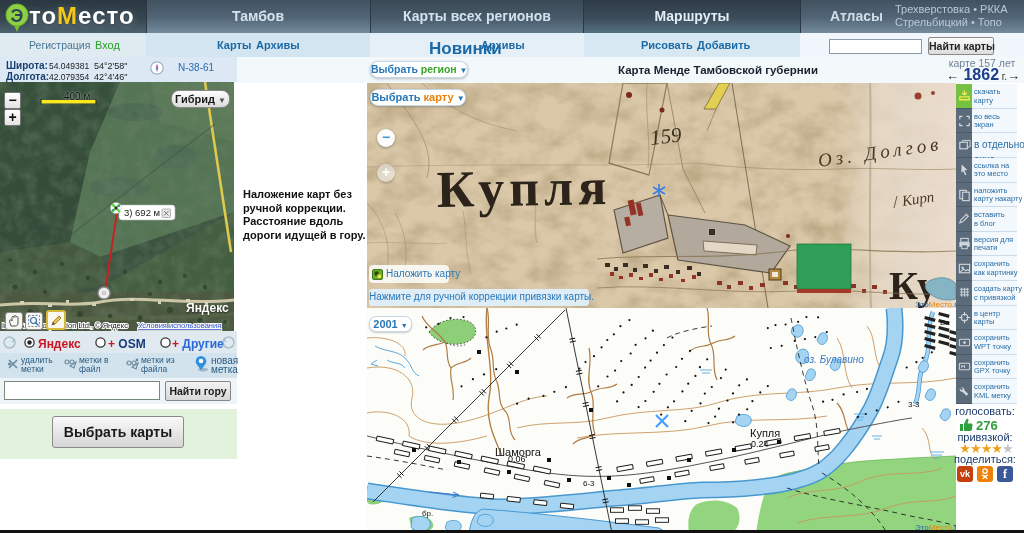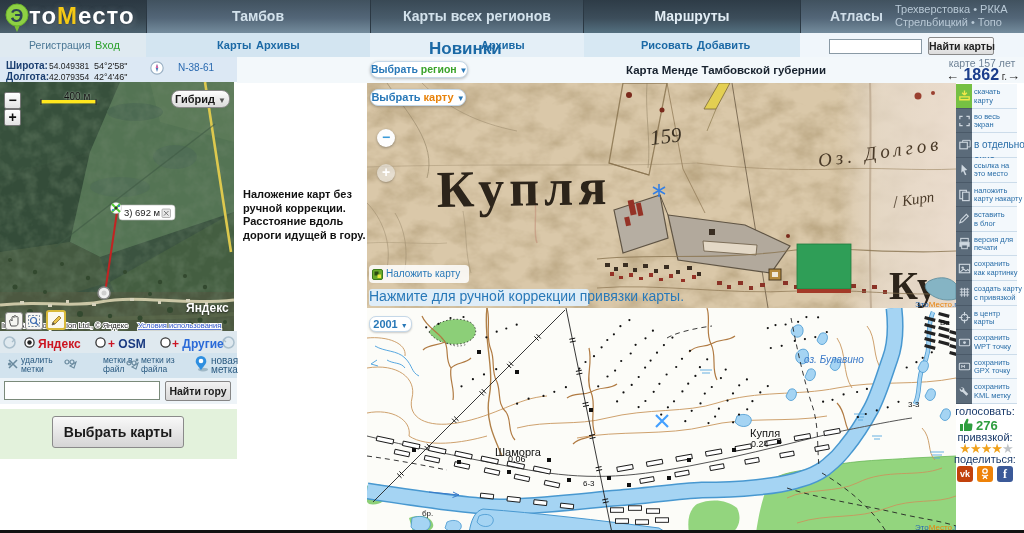--- a/index.html
+++ b/index.html
@@ -40,21 +40,21 @@
 <div class="abs" style="left:217px;top:39px;font-size:11px;font-weight:bold;color:#1b69a5;">Карты</div>
 <div class="abs" style="left:256px;top:39px;font-size:11px;font-weight:bold;color:#1b69a5;">Архивы</div>
 <div class="abs" style="left:429px;top:39px;font-size:17px;font-weight:bold;color:#1b69a5;">Новинки</div>
 <div class="abs" style="left:481px;top:39px;font-size:11px;font-weight:bold;color:#1b69a5;">Архивы</div>
 <div class="abs" style="left:641px;top:39px;font-size:11px;font-weight:bold;color:#1b69a5;">Рисовать</div>
 <div class="abs" style="left:697px;top:39px;font-size:11px;font-weight:bold;color:#1b69a5;">Добавить</div>
 <div class="abs" style="left:829px;top:39px;width:93px;height:15px;background:#fff;border:1px solid #8a9aa5;"></div>
 <div class="abs" style="left:928px;top:37px;width:66px;height:18px;background:linear-gradient(180deg,#fbfbfb,#dcdcdc);border:1px solid #8a8a8a;border-radius:2px;font-size:10.5px;font-weight:bold;color:#222;text-align:center;line-height:16px;white-space:nowrap;">Найти карты</div>
 
 <div class="abs" style="left:237px;top:57px;width:787px;height:26px;background:#f3f8fb;"></div>
-<div class="abs" style="left:618px;top:64px;font-size:11.5px;font-weight:bold;color:#18222e;margin-left:8px;">Карта Менде Тамбовской губернии</div>
+<div class="abs" style="left:618px;top:64px;font-size:11.5px;font-weight:bold;color:#18222e;">Карта Менде Тамбовской губернии</div>
 <div class="abs" style="left:948px;top:57px;width:68px;text-align:center;font-size:10.5px;color:#6e8296;white-space:nowrap;">карте 157 лет</div>
 <div class="abs" style="left:946px;top:66px;width:70px;font-size:15px;color:#222;white-space:nowrap;text-align:right;"><span style="font-size:13px;font-weight:bold;">←</span><span style="font-weight:bold;color:#1c3e8c;font-size:16px;"> 1862</span><span style="font-size:10px;color:#333;"> г.</span><span style="font-size:13px;font-weight:bold;">→</span></div>
 <div class="abs" style="left:370px;top:61px;width:98px;height:17px;background:#fff;border:1px solid #c5d8e8;border-radius:8px;box-shadow:0 1px 3px rgba(0,0,0,.25);font-size:10.5px;font-weight:bold;text-align:center;line-height:15px;color:#2878b8;white-space:nowrap;">Выбрать <span style="color:#3aa32a;">регион</span> <span style="font-size:8px;">▼</span></div>
 
 <div class="abs" style="left:0;top:57px;width:237px;height:25px;background:#dce8f4;"></div>
 <div class="abs" style="left:6px;top:60px;font-size:10px;font-weight:bold;color:#1a3e70;line-height:11px;">Широта:<br>Долгота:</div>
 <div class="abs" style="left:49px;top:61px;font-size:8.5px;color:#222;line-height:11px;">54.049381<br>42.079354</div>
 <div class="abs" style="left:94px;top:61px;font-size:9px;color:#222;line-height:11px;">54°2'58"<br>42°4'46"</div>
 <svg class="abs" style="left:150px;top:61px;" width="14" height="14" viewBox="0 0 17 17">
 <circle cx="8.5" cy="8.5" r="7.5" fill="#fff" stroke="#9ab0c4" stroke-width="1.4"></circle>
@@ -192,21 +192,21 @@
 <svg class="abs" style="left:7px;top:358px;" width="12" height="12" viewBox="0 0 12 12">
     <path d="M2 2 L10 10 M10 2 L2 10" stroke="#6a8a9e" stroke-width="1.6"></path>
     <circle cx="2.5" cy="6" r="1.6" fill="#6a8a9e"></circle>
   </svg>
 <div class="abs" style="left:21px;top:356px;font-size:8.5px;line-height:9px;color:#2a5a80;">удалить<br>метки</div>
 <svg class="abs" style="left:64px;top:358px;" width="14" height="12" viewBox="0 0 14 12">
     <circle cx="3" cy="4" r="2" fill="none" stroke="#6a8a9e" stroke-width="1.2"></circle>
     <circle cx="8" cy="4" r="2" fill="none" stroke="#6a8a9e" stroke-width="1.2"></circle>
     <path d="M6 8 L12 4 L10 10 Z" fill="none" stroke="#6a8a9e" stroke-width="1.1"></path>
   </svg>
-<div class="abs" style="left:79px;top:356px;font-size:8.5px;line-height:9px;color:#2a5a80;margin-left:24px;">метки в<br>файл</div>
+<div class="abs" style="left:79px;top:356px;font-size:8.5px;line-height:9px;color:#2a5a80;">метки в<br>файл</div>
 <svg class="abs" style="left:126px;top:358px;" width="14" height="12" viewBox="0 0 14 12">
     <circle cx="3" cy="5" r="2" fill="none" stroke="#6a8a9e" stroke-width="1.2"></circle>
     <circle cx="8" cy="5" r="2" fill="none" stroke="#6a8a9e" stroke-width="1.2"></circle>
     <path d="M6 9 L12 5 L10 11 Z" fill="none" stroke="#6a8a9e" stroke-width="1.1"></path>
     <circle cx="11" cy="2" r="1.4" fill="#6a8a9e"></circle>
   </svg>
 <div class="abs" style="left:141px;top:356px;font-size:8.5px;line-height:9px;color:#2a5a80;">метки из<br>файла</div>
 <svg class="abs" style="left:194px;top:355px;" width="16" height="17" viewBox="0 0 16 17">
     <ellipse cx="9" cy="14.6" rx="5" ry="1.8" fill="#8aa5b5" opacity="0.7"></ellipse>
     <path d="M7 1 a5.3 5.3 0 0 1 5.3 5.3 c0 3.4-3.4 5.2-5.3 9 c-1.9-3.8-5.3-5.6-5.3-9 A5.3 5.3 0 0 1 7 1 Z" fill="#2f8fe0"></path>
@@ -342,27 +342,27 @@
       <path d="M286 104 L298 111"></path>
       <path d="M298 104 L286 111"></path>
 </g>
 
 <text x="548" y="224" font-size="8" font-family="Liberation Sans"><tspan fill="#2a6ab0">Это</tspan><tspan fill="#e8820a">Место</tspan><tspan fill="#2a6ab0">.ru</tspan></text>
 </svg>
 
 <div class="abs" style="left:370px;top:89px;width:96px;height:17px;background:#fff;border:1px solid #c5d8e8;border-radius:8px;box-shadow:0 1px 3px rgba(0,0,0,.25);font-size:11px;font-weight:bold;text-align:center;line-height:15px;color:#2878b8;">Выбрать <span style="color:#e8820a;">карту</span> <span style="font-size:8px;">▼</span></div>
 <div class="abs" style="left:377px;top:129px;width:18px;height:18px;border-radius:50%;background:#fdfdfd;box-shadow:0 1px 3px rgba(0,0,0,.35);font-size:14px;font-weight:bold;color:#3a9ad8;text-align:center;line-height:16px;">−</div>
 <div class="abs" style="left:377px;top:164px;width:18px;height:18px;border-radius:50%;background:rgba(240,240,240,.55);box-shadow:0 1px 2px rgba(0,0,0,.25);font-size:14px;font-weight:bold;color:#fff;text-align:center;line-height:16px;">+</div>
-<div class="abs" style="left:369px;top:265px;width:100px;height:18px;background:rgba(255,255,255,.85);border-radius:4px;font-size:10px;color:#2878b8;line-height:18px;padding-left:17px;white-space:nowrap;">Наложить карту</div>
+<div class="abs" style="left:369px;top:265px;width:80px;height:18px;background:rgba(255,255,255,.85);border-radius:4px;font-size:10px;color:#2878b8;line-height:18px;padding-left:17px;white-space:nowrap;">Наложить карту</div>
 <svg class="abs" style="left:372px;top:269px;" width="11" height="11" viewBox="0 0 11 11">
     <rect x="0.5" y="0.5" width="10" height="10" rx="1.5" fill="#6aaa2a" stroke="#3a7a1a"></rect>
     <rect x="2.5" y="2.5" width="4" height="4" fill="#2a4a10"></rect>
     <rect x="5.5" y="5.5" width="3.5" height="3.5" fill="#e8e83a"></rect>
   </svg>
-<div class="abs" style="left:369px;top:289px;width:220px;height:17px;background:rgba(223,239,252,.95);border-radius:3px;font-size:14px;color:#2878b8;line-height:15px;text-align:center;white-space:nowrap;">Нажмите для ручной коррекции привязки карты.</div>
+<div class="abs" style="left:369px;top:289px;width:220px;height:17px;background:rgba(223,239,252,.95);border-radius:3px;font-size:10px;color:#2878b8;line-height:15px;text-align:center;white-space:nowrap;">Нажмите для ручной коррекции привязки карты.</div>
 
 <svg class="abs" style="left:367px;top:308px;" width="589" height="225" viewBox="0 0 589 225">
 <rect width="589" height="225" fill="#fcfcf8"></rect>
 
 <path d="M589 148 L589 225 L389 225 C392 205 396 185 404 172 C420 162 440 163 462 158 C490 152 520 152 545 150 Z" fill="#93d57e"></path>
 <path d="M404 172 C420 162 440 163 462 158 C490 152 520 152 545 150 L589 148" fill="none" stroke="#6ab858" stroke-width="0.8"></path>
 <path d="M330 196 C345 190 360 192 370 200 C375 210 372 220 365 225 L322 225 C320 212 322 202 330 196 Z" fill="#93d57e"></path>
 
 <path d="M62 24 C70 12 90 8 103 14 C112 20 110 30 100 34 C88 39 70 36 62 24 Z" fill="#8ccF78" stroke="#111" stroke-width="0.7" stroke-dasharray="1.5 2"></path>
 <path d="M75 30 C80 38 92 40 100 36" fill="none" stroke="#111" stroke-width="0.6" stroke-dasharray="1.5 2"></path>

